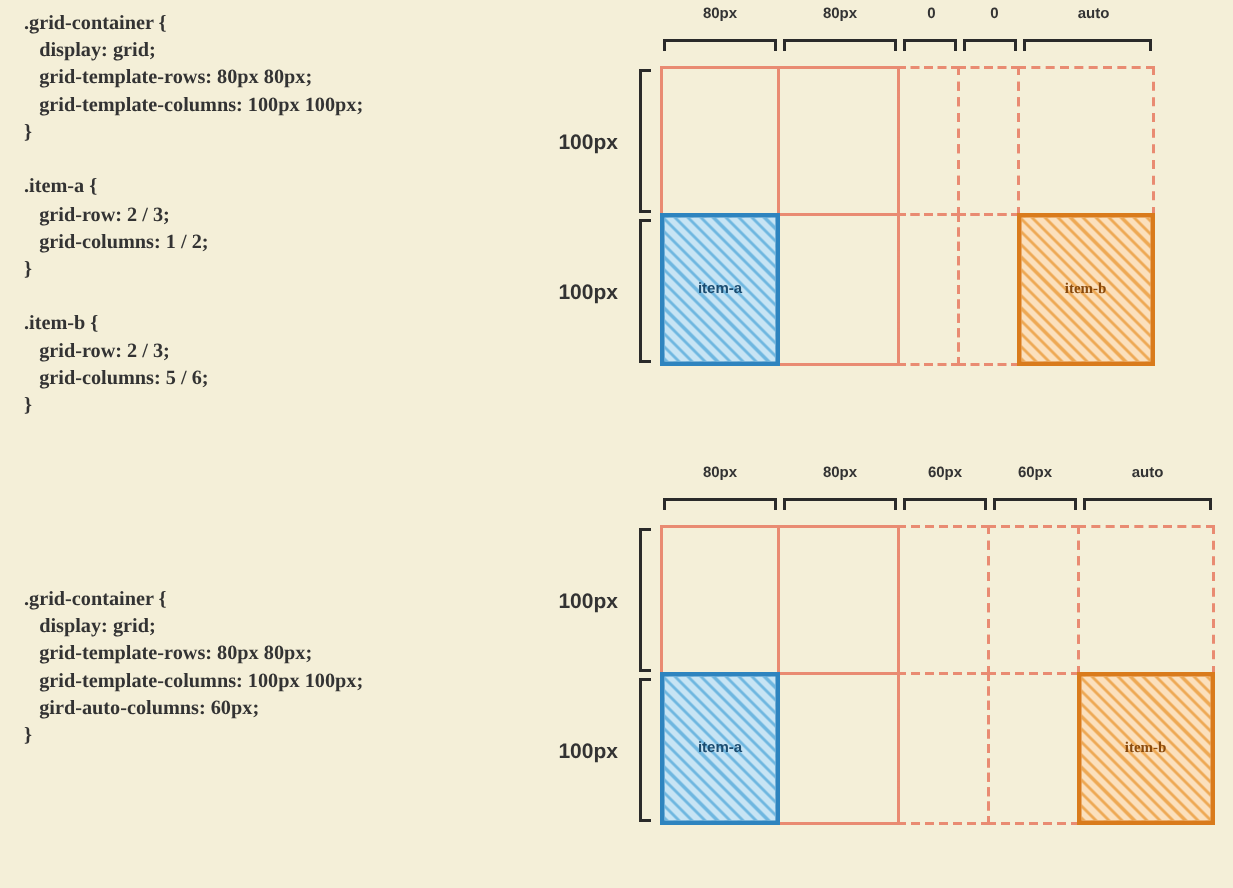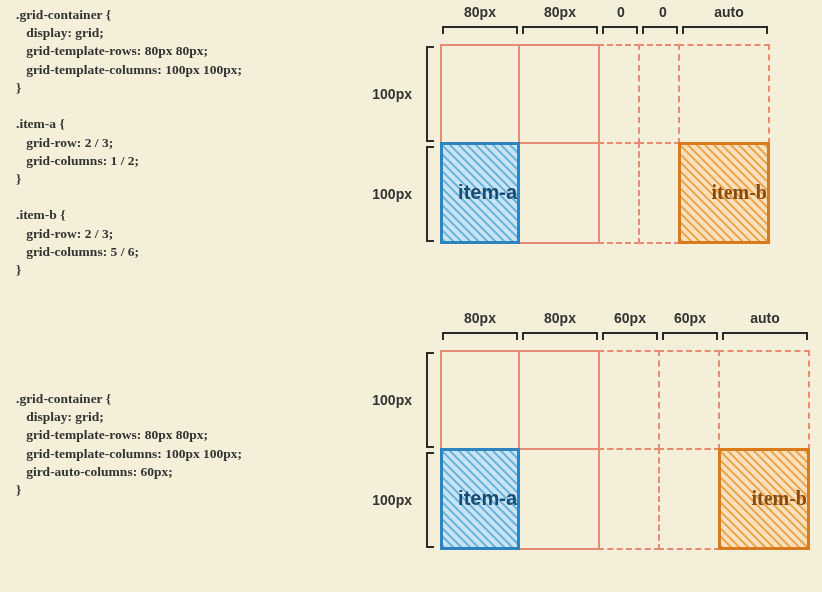--- a/index.html
+++ b/index.html
@@ -23,21 +23,21 @@
     color: #333;
     position: absolute;
   }
   .diagram {
     position: absolute;
   }
   .col-labels {
     display: flex;
     position: absolute;
     font-weight: bold;
-    font-size: 14px;
+    font-size: 10px;
     color: #333;
   }
   .col-labels span {
     text-align: center;
     display: inline-block;
   }
   .row-labels {
     position: absolute;
     font-weight: bold;
     font-size: 14px;
@@ -73,23 +73,23 @@
   .cell-solid {
     border: 2.5px solid #e98b72;
   }
   .cell-dashed {
     border: 2.5px dashed #e98b72;
     font-family: Liberation Serif, serif;
   }
   .item {
     display: flex;
     align-items: center;
-    justify-content: flex-end;
-    font-weight: bold;
-    font-size: 20px;
+    justify-content: center;
+    font-weight: bold;
+    font-size: 10px;
     position: relative;
   }
   .item-a {
     border: 3px solid #2e84bf;
     background: repeating-linear-gradient(
       45deg,
       #6fb7e0 0px, #6fb7e0 2px,
       transparent 2px, transparent 6px
     ), #c7e4f4;
     color: #1b4c70;

